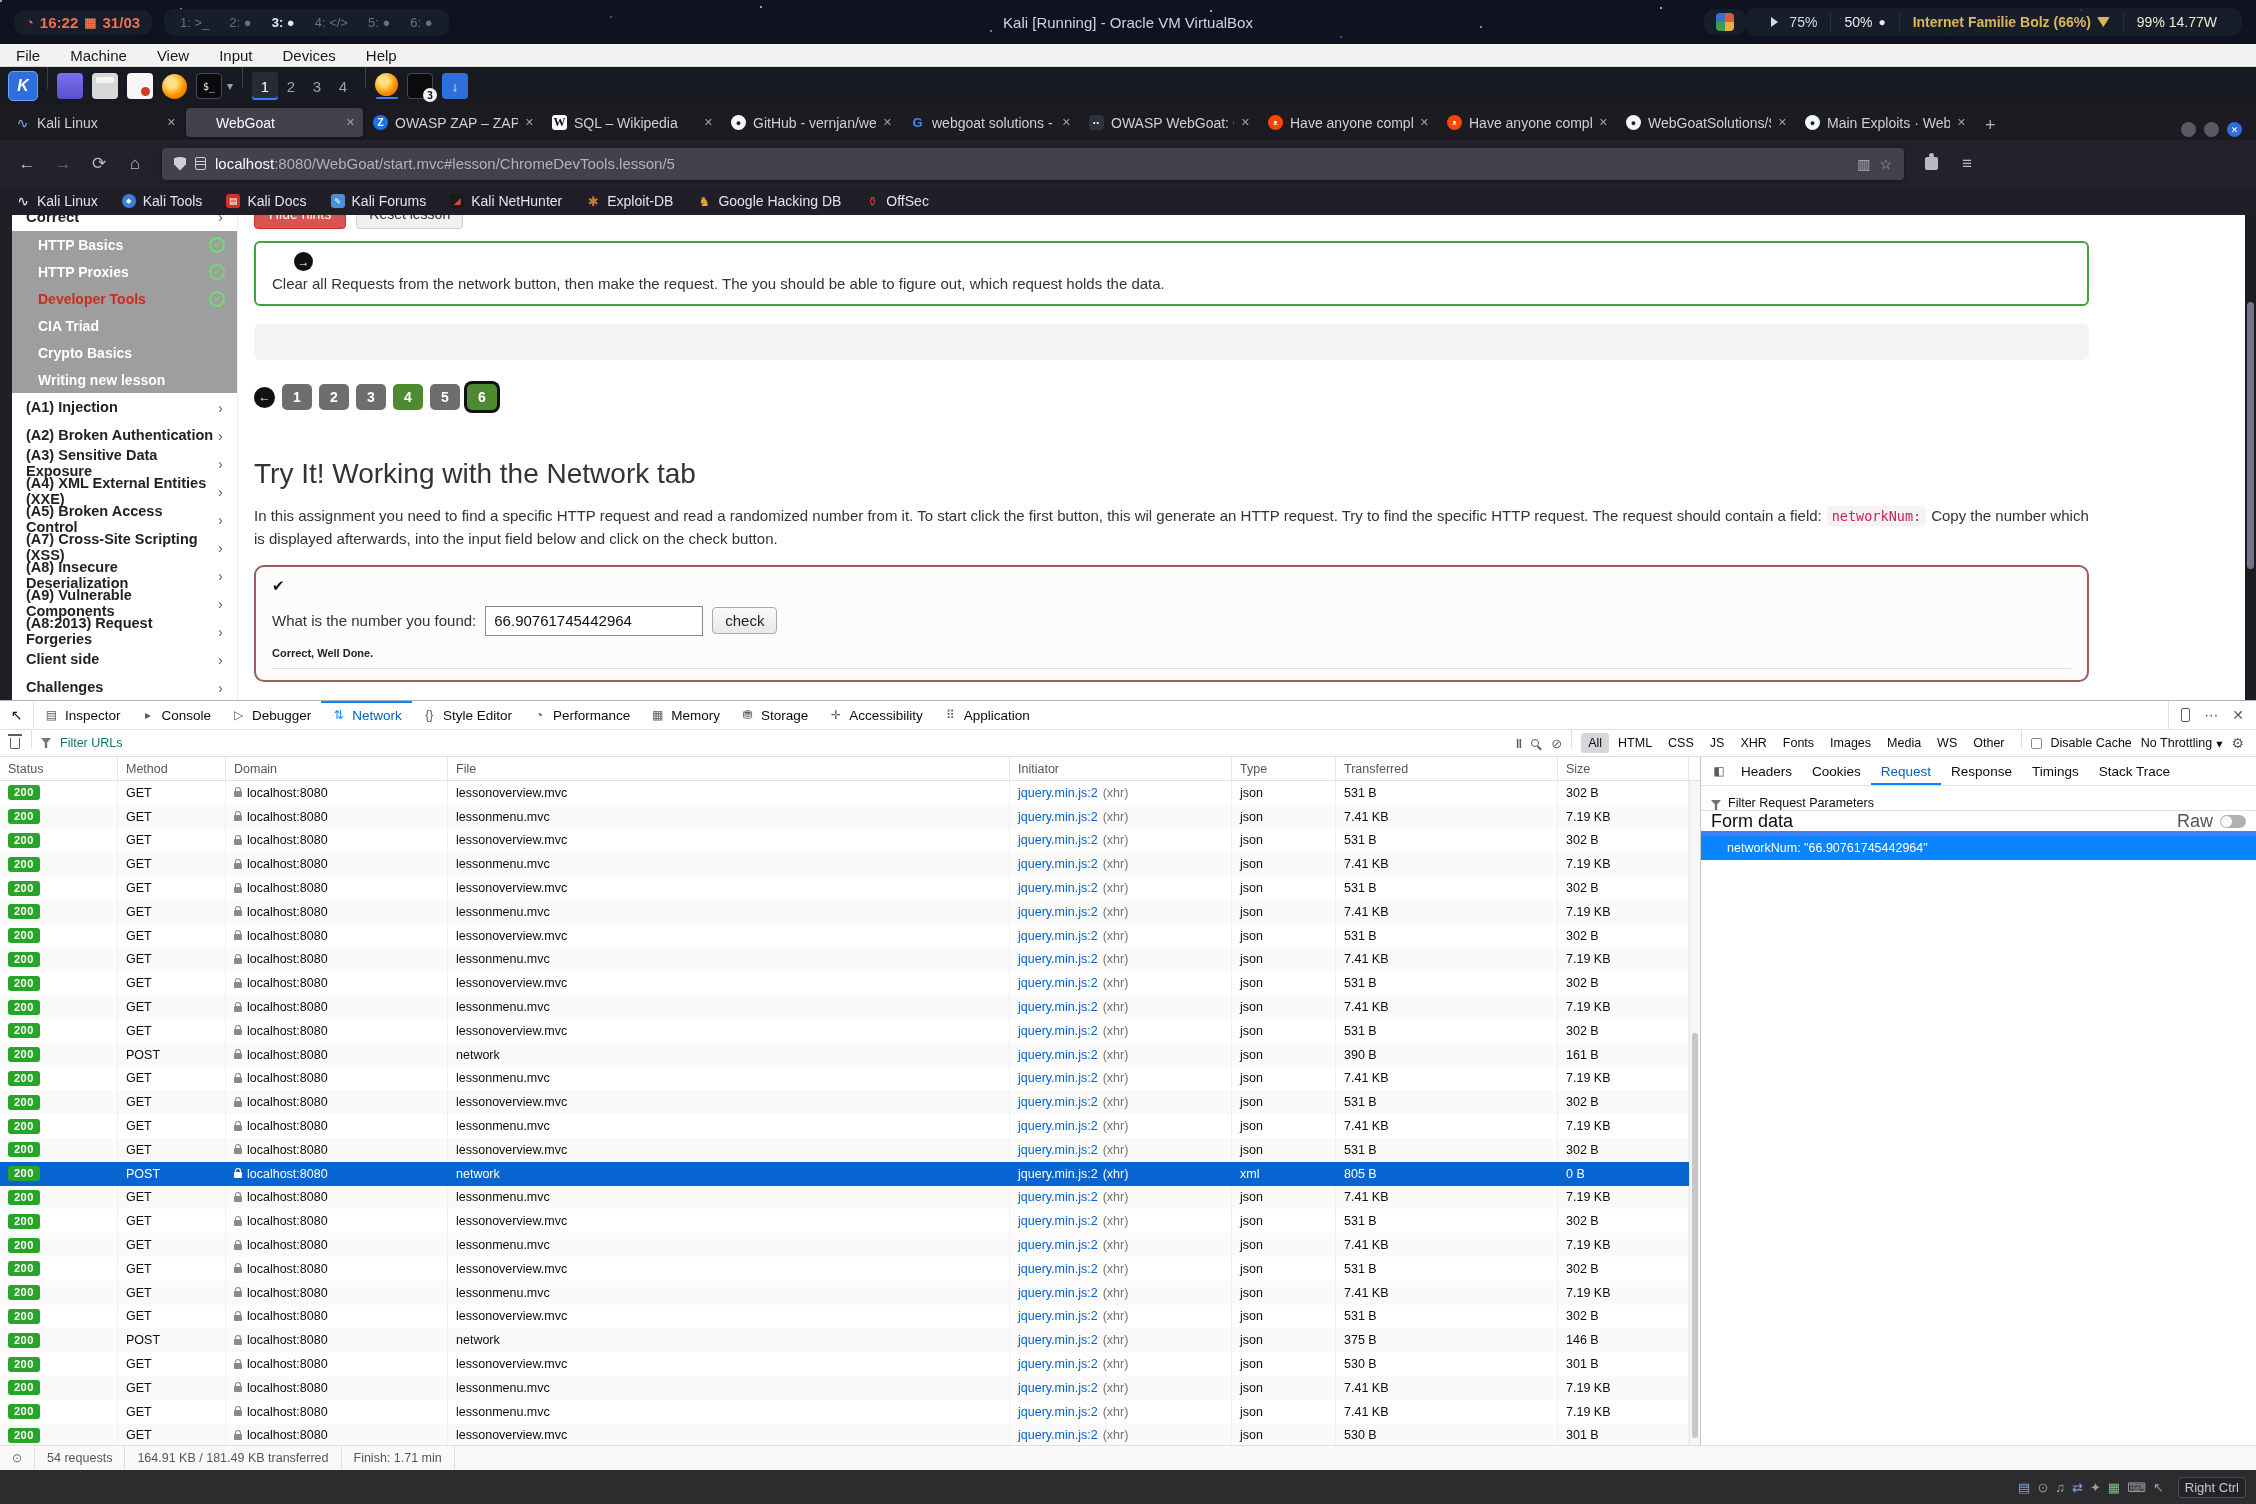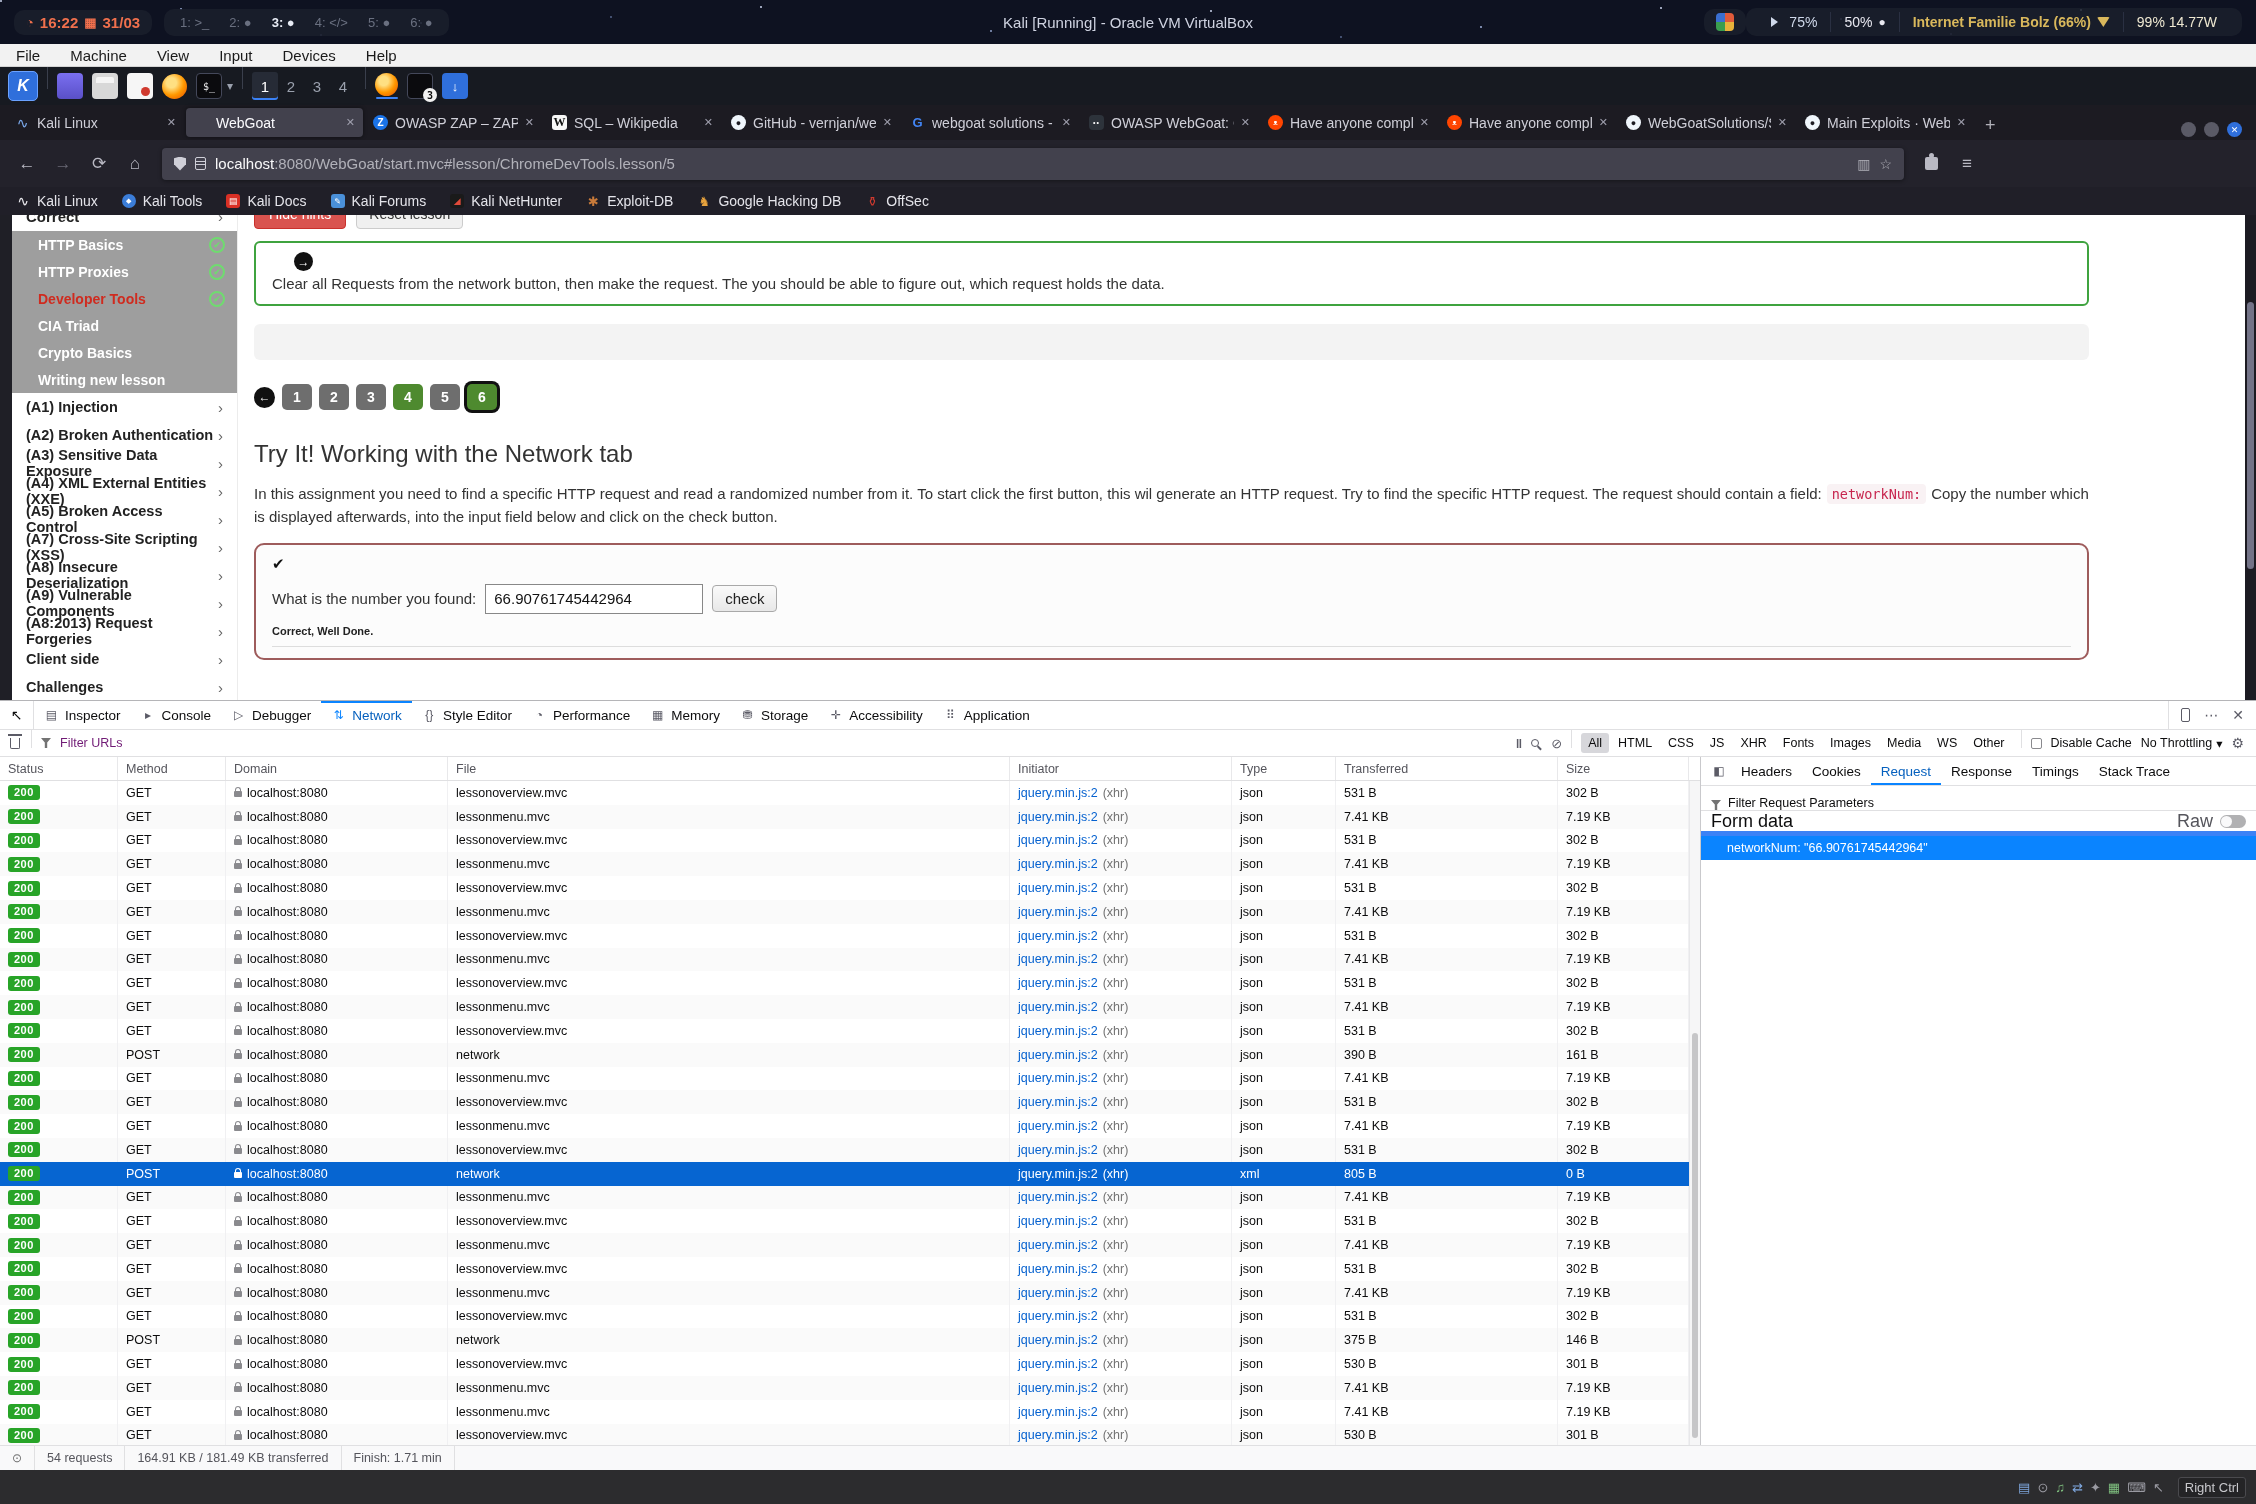--- a/index.html
+++ b/index.html
@@ -133,21 +133,21 @@
   .hint-ico { width:19px; height:19px; border-radius:50%; background:#111; color:#fff; font-size:12px;
     display:flex; align-items:center; justify-content:center; margin:3px 0 4px 22px; }
   .hint-text { font-size:15px; color:#333; }
   .empty-box { margin-top:18px; width:1835px; height:36px; background:#f3f3f3; border-radius:6px; }
   .pager { margin-top:24px; display:flex; align-items:center; gap:7px; }
   .pg-back { width:21px; height:21px; border-radius:50%; background:#111; color:#fff; font-size:12px; display:flex; align-items:center; justify-content:center; }
   .pg-btn { width:30px; height:26px; border-radius:5px; background:#6e6e6e; color:#fff; font-weight:bold; font-size:14px;
     display:flex; align-items:center; justify-content:center; }
   .pg-btn.green { background:#4e8a2f; }
   .pg-btn.current { box-shadow:0 0 0 3px #111; }
-  .wg-h1 { margin-top:30px; font-size:24px; font-weight:400; color:#333; }
+  .wg-h1 { margin-top:48px; font-size:28px; font-weight:400; color:#333; }
   .wg-para { margin-top:14px; font-size:15px; color:#333; line-height:1.55; max-width:1835px; }
   .wg-para code { font-family:"DejaVu Sans Mono",monospace; font-size:13.5px; color:#c7254e; background:#f9f2f4; padding:2px 5px; border-radius:4px; margin:0 5px; }
   .assign { margin-top:14px; width:1835px; border:2px solid #9e5c5c; border-radius:10px; background:#fcfcfc; padding:10px 16px 4px; }
   .a-check { font-size:15px; color:#111; }
   .a-row { margin-top:11px; display:flex; align-items:center; gap:9px; font-size:15px; color:#333; }
   .wg-btn { background:linear-gradient(#fafafa,#e8e8e8); border:1px solid #a9a9a9; border-radius:4px; padding:4px 12px; font-size:15px; color:#222; }
   .answer-input { width:218px; height:30px; border:1px solid #888; padding:0 8px; font-size:15px; color:#111; background:#fff; font-family:"Liberation Sans",sans-serif; }
   .a-result { margin-top:11px; font-weight:bold; font-size:11px; color:#222; }
   .a-hr { margin-top:9px; border-top:1px solid #ddd; height:8px; }
   .pg-scroll { position:absolute; right:0; top:0; bottom:0; width:11px; background:#1c1b22; }
@@ -167,21 +167,21 @@
   .ti.fi-app::before{content:"⠿";}
   .dt-right { margin-left:auto; display:flex; align-items:center; gap:14px; padding:0 12px; border-left:1px solid #e0e0e2; color:#5b5b66; }
   .resp-ico { width:9px; height:14px; border:1.5px solid #5b5b66; border-radius:2px; }
   .dt-ric { font-size:14px; color:#5b5b66; }
 
   .dt-bar { height:27px; display:flex; align-items:center; gap:9px; padding:0 8px; border-bottom:1px solid #e0e0e2; font-size:12.5px; flex:none; }
   .icon-trash { width:10px; height:11px; border:1.5px solid #5b5b66; border-top:none; border-radius:0 0 2px 2px; position:relative; margin:0 2px; }
   .icon-trash::before { content:""; position:absolute; top:-4px; left:-3px; right:-3px; height:2px; background:#5b5b66; }
   .bar-sep { background:#e0e0e2; height:18px; }
   .funnel { width:10px; height:10px; background:#737373; clip-path:polygon(0 0,100% 0,62% 45%,62% 100%,38% 100%,38% 45%); }
-  .filter-ph { color:#701a75; }
+  .filter-ph { color:#0f766e; }
   .spacer { flex:1; }
   .icon-pause { color:#5b5b66; font-weight:bold; font-size:13px; }
   .icon-search { width:8px; height:8px; border:1.5px solid #5b5b66; border-radius:50%; position:relative; margin-right:3px; }
   .icon-search::after { content:""; position:absolute; width:5px; height:1.5px; background:#5b5b66; transform:rotate(45deg); right:-4px; bottom:-2px; }
   .icon-block { color:#5b5b66; font-size:13px; }
   .tf { padding:3px 7px; border-radius:3px; color:#0c0c0d; }
   .tf.active { background:#d7d7db; }
   .cache-box { width:11px; height:11px; border:1px solid #8a8a8e; border-radius:2px; background:#fff; }
   .throttle { display:flex; align-items:center; gap:4px; }
   .icon-gear { color:#5b5b66; font-size:14px; padding-right:4px; }

